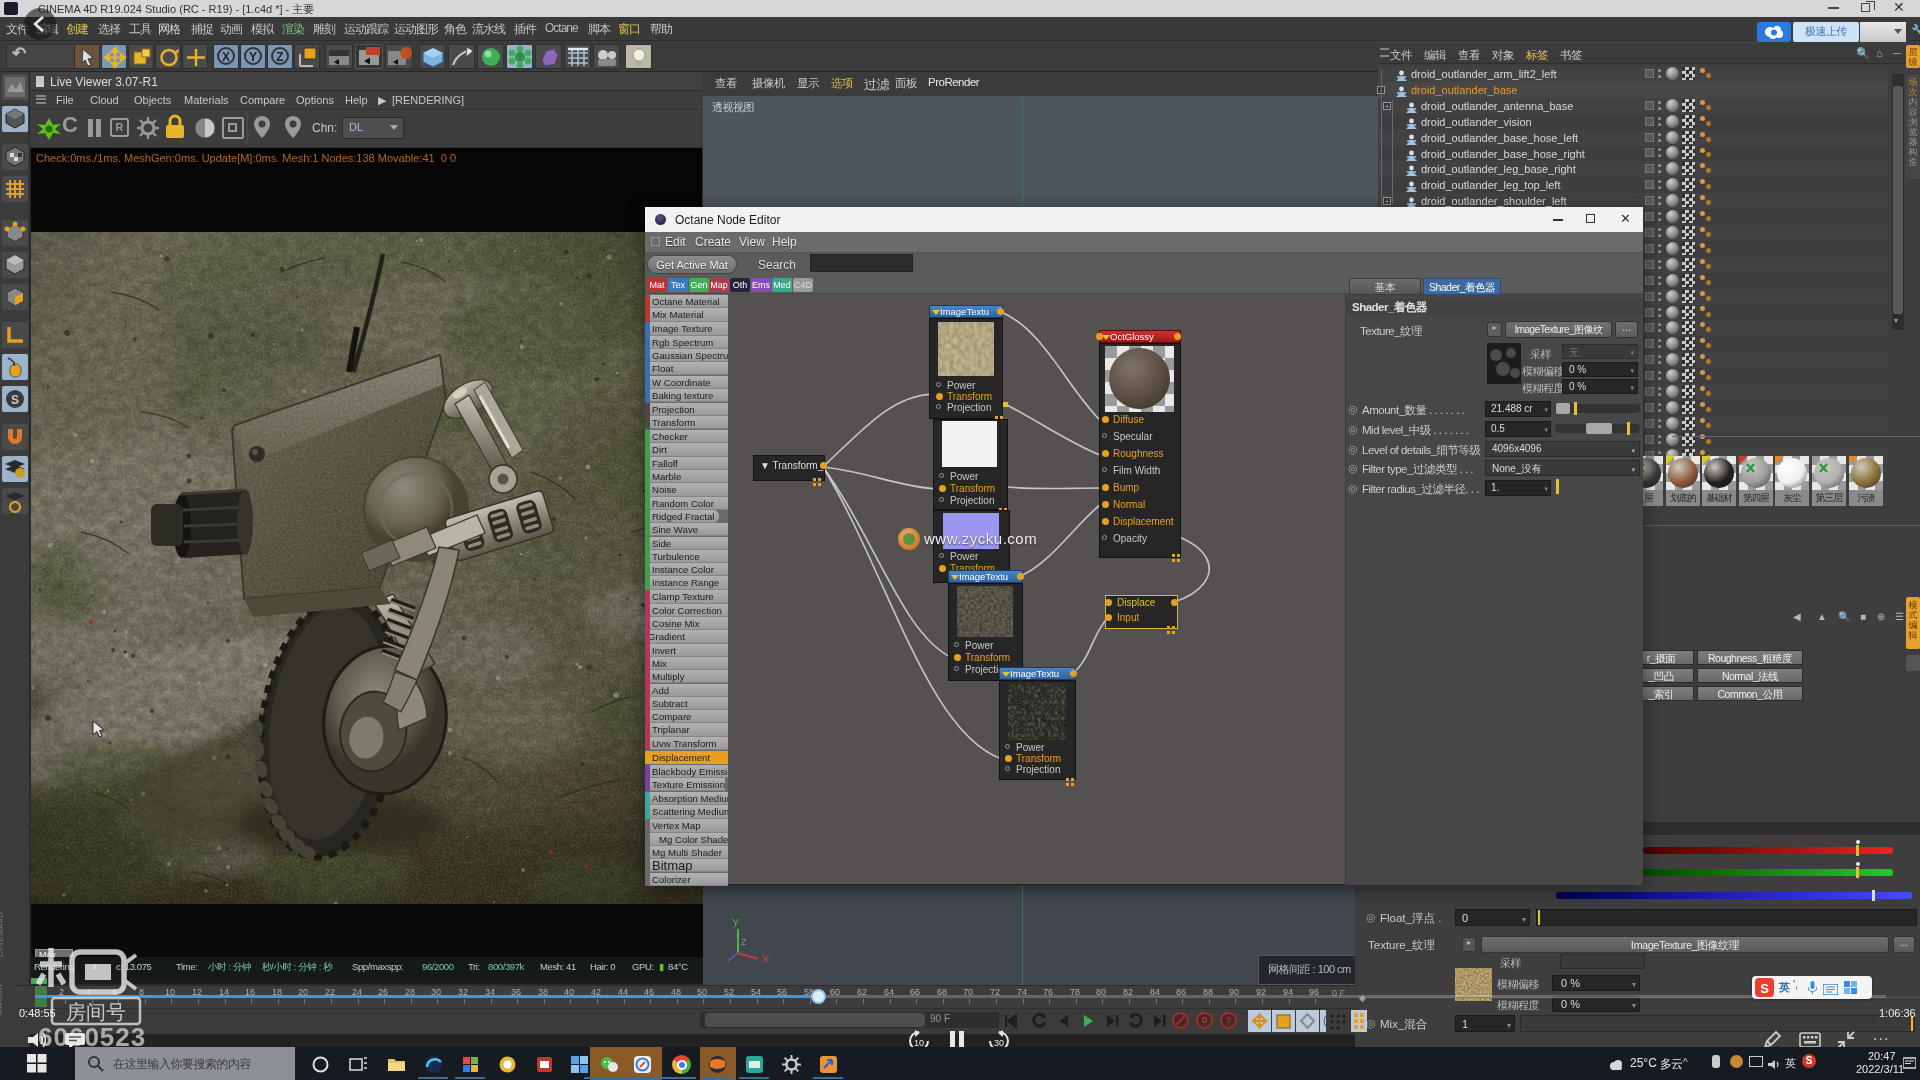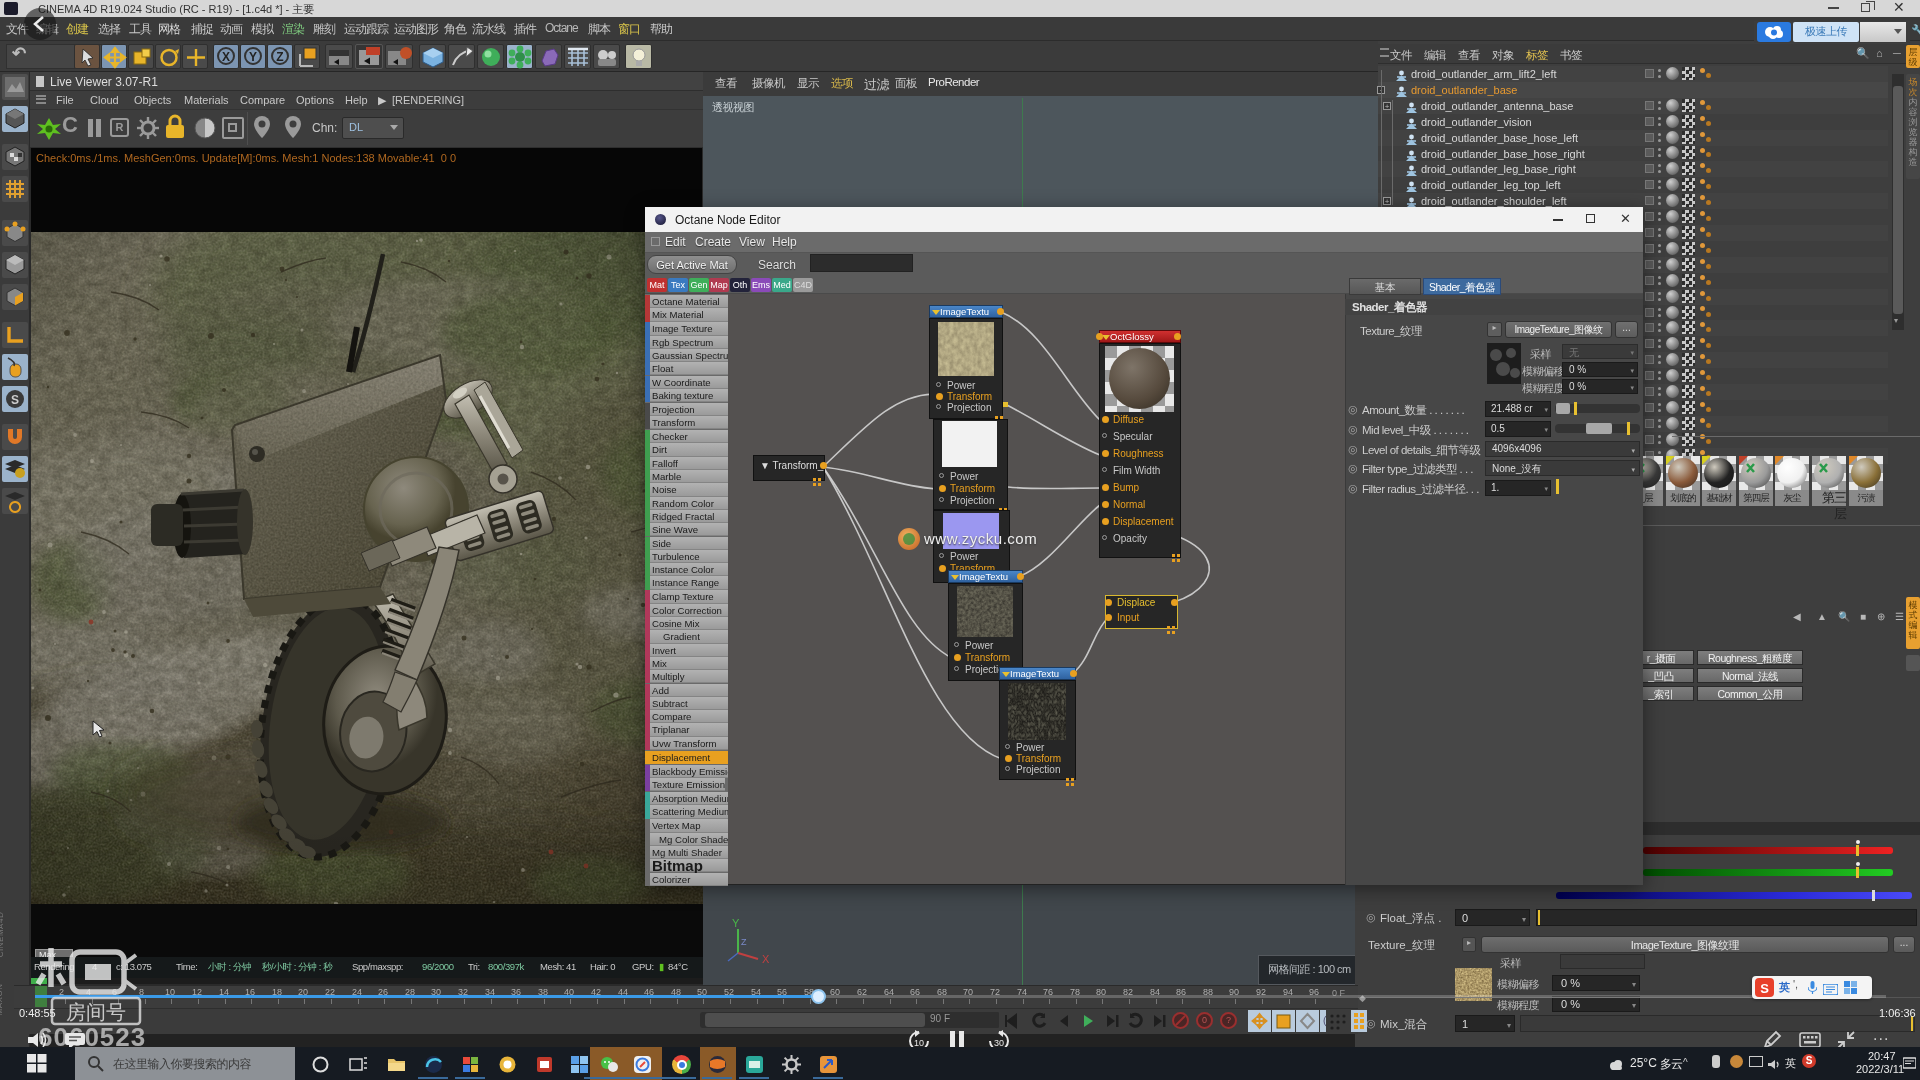--- a/index.html
+++ b/index.html
@@ -1059,21 +1059,21 @@
   </div>
 <div style="position:absolute;left:1812px;top:456px;width:34px;height:50px;background:#6e6e6e;border:1px solid #555;"></div>
 <div style="position:absolute;left:1812px;top:456px;width:34px;height:34px;overflow:hidden;">
     <div style="position:absolute;left:0;top:0;width:34px;height:34px;background:conic-gradient(#e8e8e8 0 25%,#9a9a9a 0 50%,#e8e8e8 0 75%,#9a9a9a 0);background-size:17px 17px;"></div>
     <div style="position:absolute;left:2px;top:2px;width:30px;height:30px;border-radius:50%;background:radial-gradient(circle at 35% 30%,#cfcabe,#b0b0b0 55%,#111 120%);"></div>
     <svg width="34" height="34" style="position:absolute;left:0;top:0;">
       <path d="M8 8 L15 16 M15 8 L8 16" stroke="#2a9a4a" stroke-width="2.5"></path>
     </svg>
   </div>
 <div style="position:absolute;left:1812px;top:490px;width:34px;height:16px;background:#8a8a8a;">
-    <div style="font-size:13px;color:#222;text-align:right;line-height:16px;letter-spacing:-1px;">第三层</div>
+    <div style="font-size:10px;color:#222;text-align:center;line-height:16px;letter-spacing:-1px;">第三层</div>
   </div>
 <div style="position:absolute;left:1849px;top:456px;width:34px;height:50px;background:#6e6e6e;border:1px solid #555;"></div>
 <div style="position:absolute;left:1849px;top:456px;width:34px;height:34px;overflow:hidden;">
     <div style="position:absolute;left:0;top:0;width:34px;height:34px;background:conic-gradient(#e8e8e8 0 25%,#9a9a9a 0 50%,#e8e8e8 0 75%,#9a9a9a 0);background-size:17px 17px;"></div>
     <div style="position:absolute;left:2px;top:2px;width:30px;height:30px;border-radius:50%;background:radial-gradient(circle at 35% 30%,#cfcabe,#8a7038 55%,#111 120%);"></div>
     <div style="position:absolute;left:0;top:0;width:0;height:0;border-left:9px solid #e08828;border-bottom:9px solid transparent;"></div>
   </div>
 <div style="position:absolute;left:1849px;top:490px;width:34px;height:16px;background:#8a8a8a;">
     <div style="font-size:9.5px;color:#222;text-align:center;line-height:16px;letter-spacing:-1px;">污渍</div>
   </div>
@@ -1462,21 +1462,21 @@
   </div>
 <div style="position:absolute;left:645px;top:470.0px;width:5px;height:13.3px;background:#3f9e4f;"></div>
 <div style="position:absolute;left:645px;top:483.3px;width:83px;height:13.3px;background:linear-gradient(#b2b2b2,#9a9a9a);border-bottom:1px solid #848484;">
     <div style="font-size:9.6px;color:#1a1a1a;padding-left:7px;line-height:13px;white-space:nowrap;">Noise</div>
   </div>
 <div style="position:absolute;left:645px;top:483.3px;width:5px;height:13.3px;background:#3f9e4f;"></div>
 <div style="position:absolute;left:645px;top:496.6px;width:83px;height:13.3px;background:linear-gradient(#b2b2b2,#9a9a9a);border-bottom:1px solid #848484;">
     <div style="font-size:9.6px;color:#1a1a1a;padding-left:7px;line-height:13px;white-space:nowrap;">Random Color</div>
   </div>
 <div style="position:absolute;left:645px;top:496.6px;width:5px;height:13.3px;background:#3f9e4f;"></div>
-<div style="position:absolute;left:645px;top:509.9px;width:83px;height:13.3px;background:linear-gradient(#b2b2b2,#9a9a9a);border-bottom:1px solid #848484;">
+<div style="position:absolute;left:645px;top:509.9px;width:74px;height:13.3px;background:linear-gradient(#b2b2b2,#9a9a9a);border-bottom:1px solid #848484;border-radius:6px;">
     <div style="font-size:9.6px;color:#1a1a1a;padding-left:7px;line-height:13px;white-space:nowrap;">Ridged Fractal</div>
   </div>
 <div style="position:absolute;left:645px;top:509.9px;width:5px;height:13.3px;background:#3f9e4f;"></div>
 <div style="position:absolute;left:645px;top:523.2px;width:83px;height:13.3px;background:linear-gradient(#b2b2b2,#9a9a9a);border-bottom:1px solid #848484;">
     <div style="font-size:9.6px;color:#1a1a1a;padding-left:7px;line-height:13px;white-space:nowrap;">Sine Wave</div>
   </div>
 <div style="position:absolute;left:645px;top:523.2px;width:5px;height:13.3px;background:#3f9e4f;"></div>
 <div style="position:absolute;left:645px;top:536.5px;width:83px;height:13.3px;background:linear-gradient(#b2b2b2,#9a9a9a);border-bottom:1px solid #848484;">
     <div style="font-size:9.6px;color:#1a1a1a;padding-left:7px;line-height:13px;white-space:nowrap;">Side</div>
   </div>
@@ -1499,21 +1499,21 @@
 <div style="position:absolute;left:645px;top:590.4px;width:5px;height:13.3px;background:#b0385a;"></div>
 <div style="position:absolute;left:645px;top:603.7px;width:83px;height:13.3px;background:linear-gradient(#b2b2b2,#9a9a9a);border-bottom:1px solid #848484;">
     <div style="font-size:9.6px;color:#1a1a1a;padding-left:7px;line-height:13px;white-space:nowrap;">Color Correction</div>
   </div>
 <div style="position:absolute;left:645px;top:603.7px;width:5px;height:13.3px;background:#b0385a;"></div>
 <div style="position:absolute;left:645px;top:617.0px;width:83px;height:13.3px;background:linear-gradient(#b2b2b2,#9a9a9a);border-bottom:1px solid #848484;">
     <div style="font-size:9.6px;color:#1a1a1a;padding-left:7px;line-height:13px;white-space:nowrap;">Cosine Mix</div>
   </div>
 <div style="position:absolute;left:645px;top:617.0px;width:5px;height:13.3px;background:#b0385a;"></div>
 <div style="position:absolute;left:645px;top:630.3px;width:83px;height:13.3px;background:linear-gradient(#b2b2b2,#9a9a9a);border-bottom:1px solid #848484;">
-    <div style="font-size:9.6px;color:#1a1a1a;padding-left:18px;line-height:13px;white-space:nowrap;">Gradient</div>
+    <div style="font-size:9.6px;color:#1a1a1a;padding-left:3px;line-height:13px;white-space:nowrap;">Gradient</div>
   </div>
 <div style="position:absolute;left:645px;top:630.3px;width:5px;height:13.3px;background:#b0385a;"></div>
 <div style="position:absolute;left:645px;top:643.6px;width:83px;height:13.3px;background:linear-gradient(#b2b2b2,#9a9a9a);border-bottom:1px solid #848484;">
     <div style="font-size:9.6px;color:#1a1a1a;padding-left:7px;line-height:13px;white-space:nowrap;">Invert</div>
   </div>
 <div style="position:absolute;left:645px;top:643.6px;width:5px;height:13.3px;background:#b0385a;"></div>
 <div style="position:absolute;left:645px;top:656.9px;width:83px;height:13.3px;background:linear-gradient(#b2b2b2,#9a9a9a);border-bottom:1px solid #848484;">
     <div style="font-size:9.6px;color:#1a1a1a;padding-left:7px;line-height:13px;white-space:nowrap;">Mix</div>
   </div>
 <div style="position:absolute;left:645px;top:656.9px;width:5px;height:13.3px;background:#b0385a;"></div>
@@ -1566,21 +1566,21 @@
 <div style="position:absolute;left:645px;top:819.3px;width:5px;height:13.3px;background:#6a6a6a;"></div>
 <div style="position:absolute;left:645px;top:832.6px;width:83px;height:13.3px;background:linear-gradient(#b2b2b2,#9a9a9a);border-bottom:1px solid #848484;padding-left:7px;">
     <div style="font-size:9.6px;color:#1a1a1a;padding-left:7px;line-height:13px;white-space:nowrap;">Mg Color Shader</div>
   </div>
 <div style="position:absolute;left:645px;top:832.6px;width:5px;height:13.3px;background:#6a6a6a;"></div>
 <div style="position:absolute;left:645px;top:845.9px;width:83px;height:13.3px;background:linear-gradient(#b2b2b2,#9a9a9a);border-bottom:1px solid #848484;">
     <div style="font-size:9.6px;color:#1a1a1a;padding-left:7px;line-height:13px;white-space:nowrap;">Mg Multi Shader</div>
   </div>
 <div style="position:absolute;left:645px;top:845.9px;width:5px;height:13.3px;background:#6a6a6a;"></div>
 <div style="position:absolute;left:645px;top:859.2px;width:83px;height:13.3px;background:linear-gradient(#b2b2b2,#9a9a9a);border-bottom:1px solid #848484;">
-    <div style="font-size:15px;color:#1a1a1a;padding-left:7px;line-height:13px;white-space:nowrap;font-weight:bold;">Bitmap</div>
+    <div style="font-size:13px;color:#1a1a1a;padding-left:7px;line-height:13px;white-space:nowrap;">Bitmap</div>
   </div>
 <div style="position:absolute;left:645px;top:859.2px;width:5px;height:13.3px;background:#6a6a6a;"></div>
 <div style="position:absolute;left:645px;top:872.5px;width:83px;height:13.3px;background:linear-gradient(#b2b2b2,#9a9a9a);border-bottom:1px solid #848484;">
     <div style="font-size:9.6px;color:#1a1a1a;padding-left:7px;line-height:13px;white-space:nowrap;">Colorizer</div>
   </div>
 <div style="position:absolute;left:645px;top:872.5px;width:5px;height:13.3px;background:#6a6a6a;"></div>
 <div style="position:absolute;left:728px;top:294px;width:617px;height:590px;background:#545150;"></div>
 <div style="position:absolute;left:728px;top:294px;width:617px;height:591px;overflow:hidden;">
     <svg width="617" height="591" style="position:absolute;left:0;top:0;">
       <path d="M95,173 C140,130 165,102 205,100" fill="none" stroke="#d4d4d4" stroke-width="1.6" opacity="0.9"></path>

